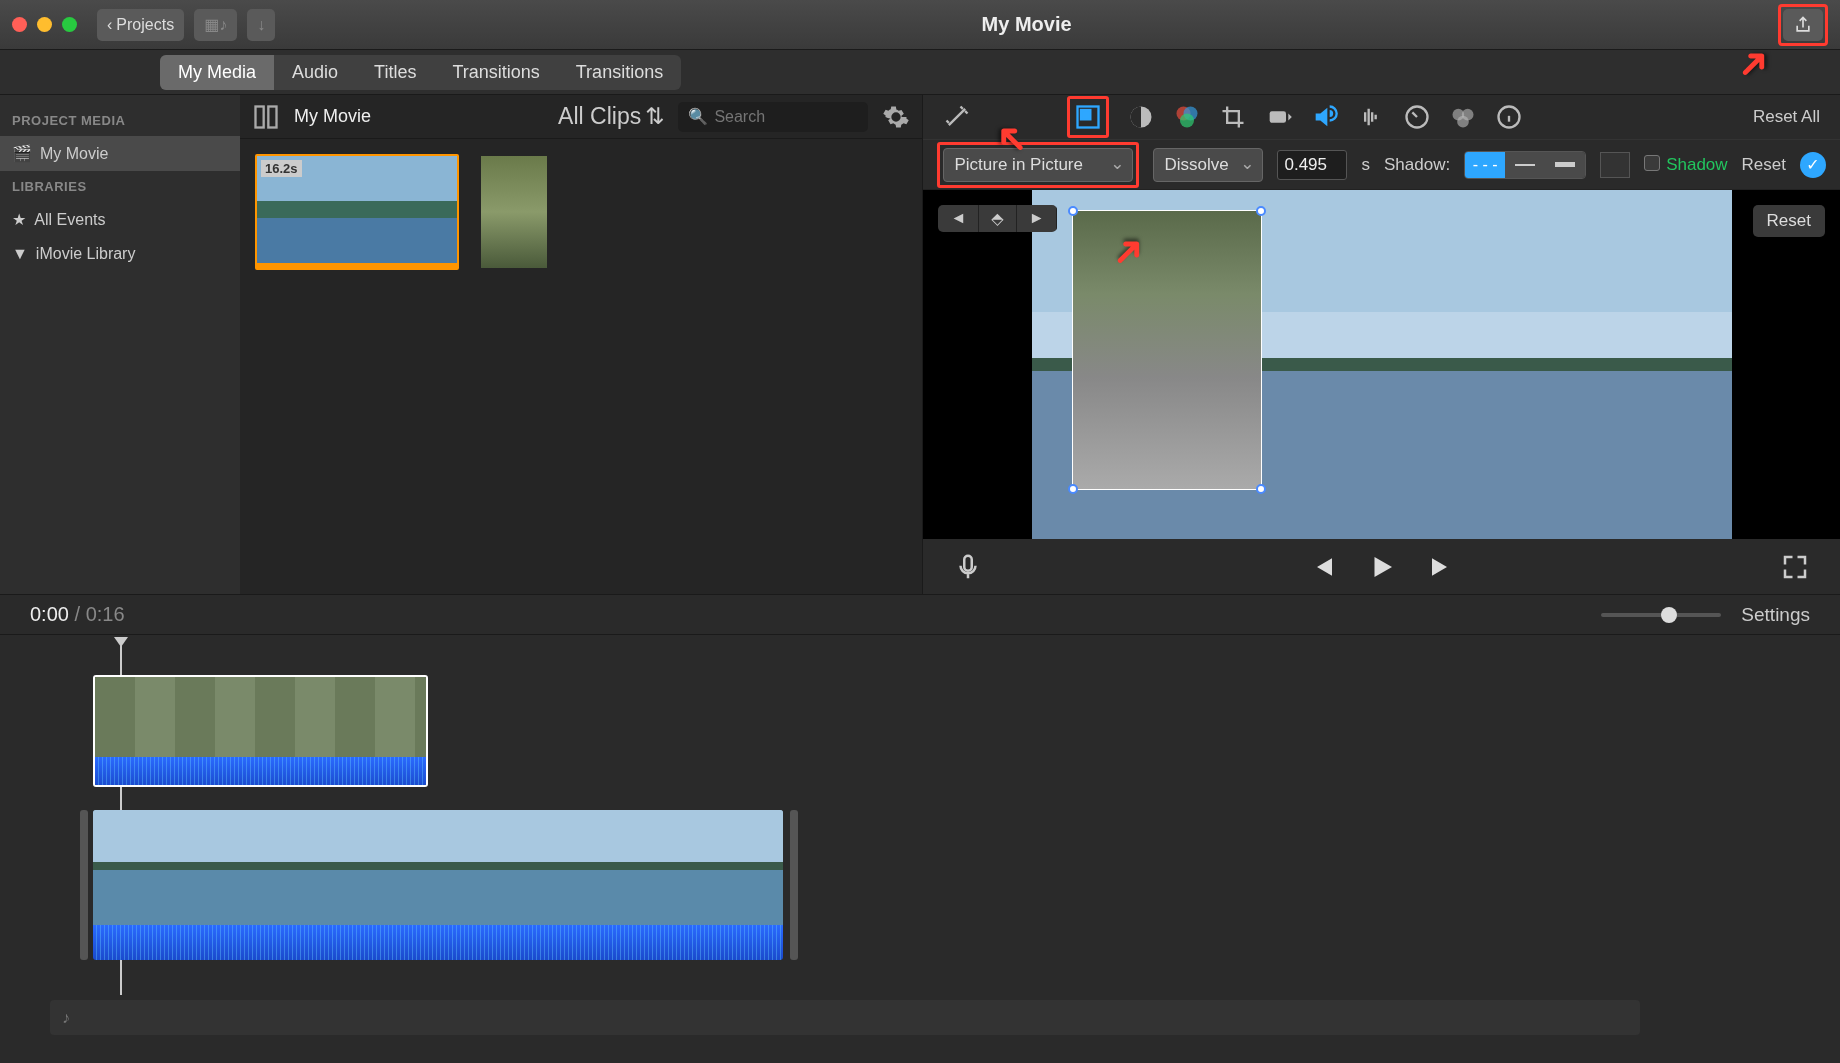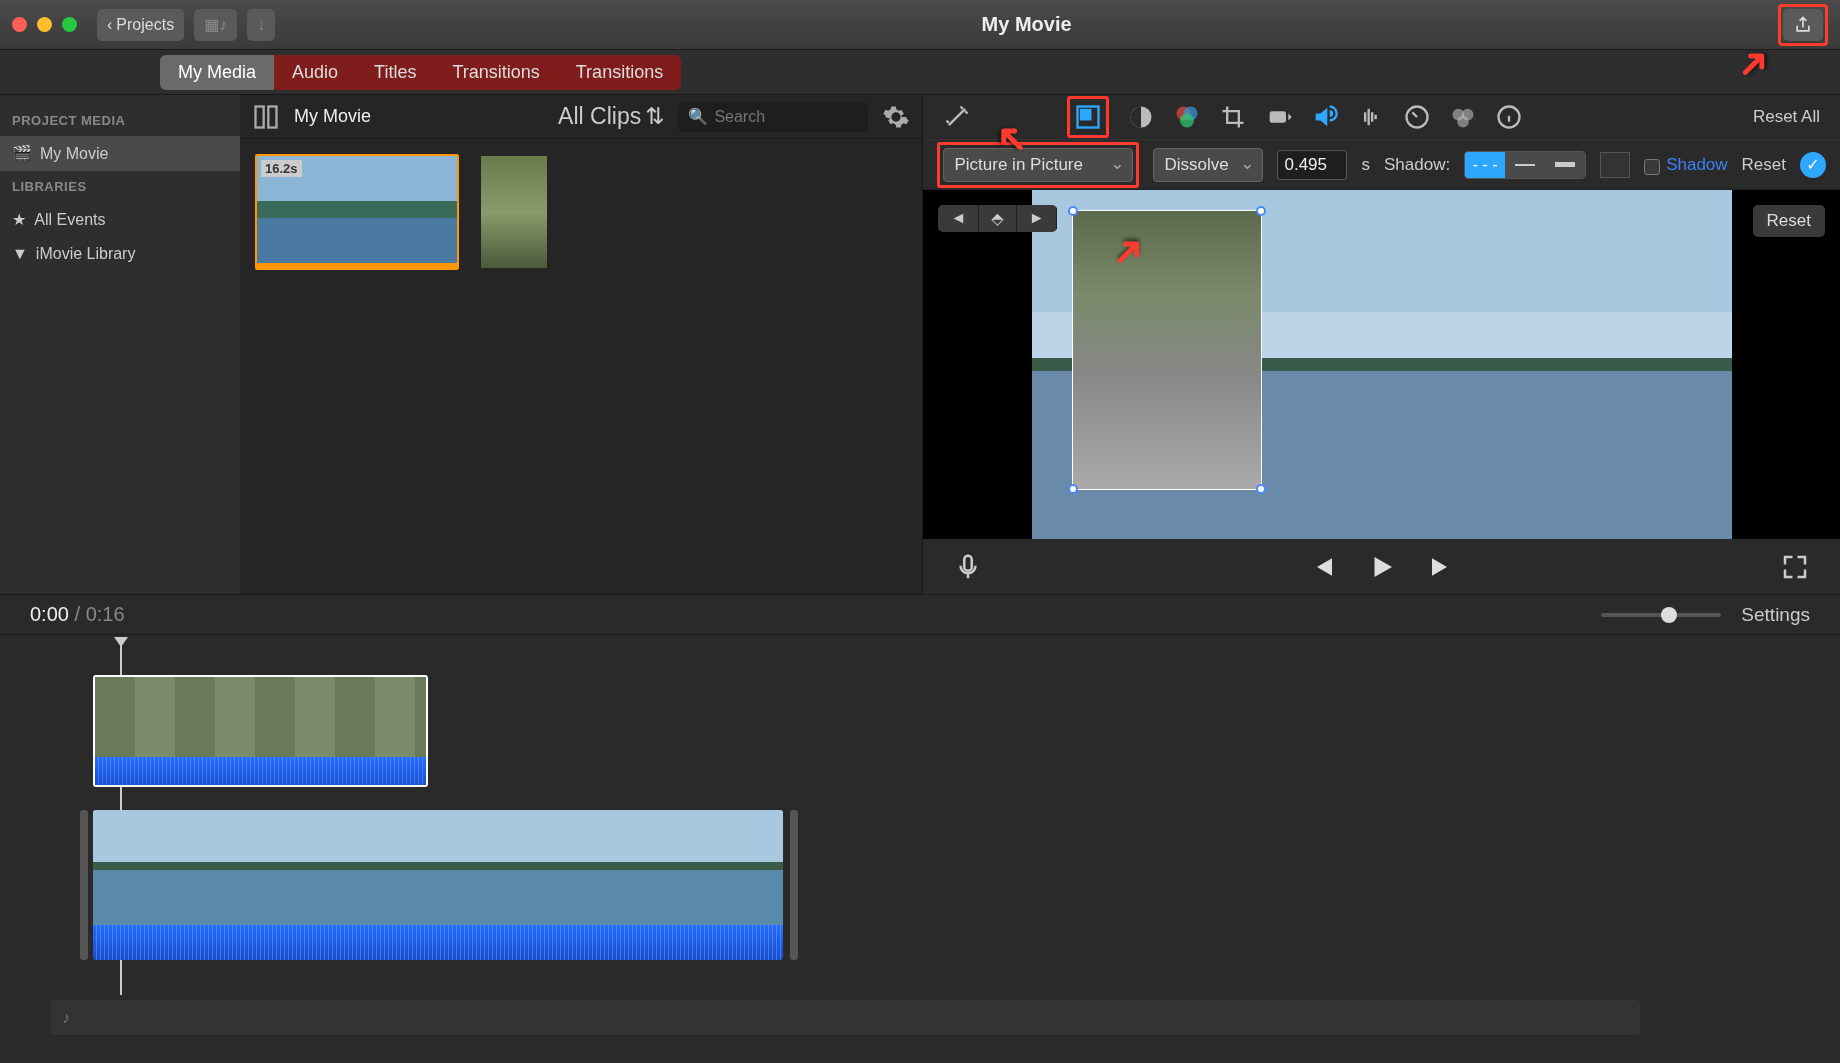--- a/index.html
+++ b/index.html
@@ -6,21 +6,21 @@
 body{background:#2a2a2a;width:1840px;height:1063px;overflow:hidden;color:#ccc;position:relative}
 .titlebar{height:50px;background:linear-gradient(#4a4a4a,#3a3a3a);display:flex;align-items:center;padding:0 12px;border-bottom:1px solid #1a1a1a}
 .traffic{display:flex;gap:10px;margin-right:20px}
 .dot{width:15px;height:15px;border-radius:50%}
 .dot.r{background:#ff5f57}.dot.y{background:#ffbd2e}.dot.g{background:#28c940}
 .toolbar-btn{background:#5a5a5a;border:none;border-radius:5px;padding:6px 10px;color:#ddd;font-size:16px;display:flex;align-items:center;gap:4px;height:32px;cursor:pointer}
 .toolbar-btn.dim{color:#888}
 .titlecenter{flex:1;text-align:center;font-weight:600;font-size:20px;color:#eee}
 .share-box{border:3px solid #ff3b30;border-radius:4px;padding:2px}
 .tabs{height:45px;background:#2e2e2e;display:flex;align-items:center;padding:0 10px;gap:0;border-bottom:1px solid #1a1a1a}
-.tabseg{display:flex;background:#7f1d1d;border-radius:6px;overflow:hidden;margin-left:150px}
+.tabseg{display:flex;background:#404040;border-radius:6px;overflow:hidden;margin-left:150px}
 .tab{padding:7px 18px;font-size:18px;color:#ddd;cursor:pointer}
 .tab.active{background:#6a6a6a;color:#fff}
 .workspace{display:flex;height:500px;border-bottom:1px solid #1a1a1a}
 .leftpane{width:1056px;display:flex;border-right:1px solid #1a1a1a}
 .sidebar{width:240px;background:#2e2e2e;padding:10px 0;font-size:16px}
 .sbhead{color:#888;font-size:13px;font-weight:700;padding:8px 12px;letter-spacing:.5px}
 .sbitem{padding:8px 12px;display:flex;align-items:center;gap:8px;cursor:pointer}
 .sbitem.sel{background:#4a4a4a}
 .browser{flex:1;background:#252525;display:flex;flex-direction:column}
 .browserbar{height:44px;display:flex;align-items:center;padding:0 12px;gap:14px;border-bottom:1px solid #1a1a1a}
@@ -45,21 +45,21 @@
 .optbar{height:50px;display:flex;align-items:center;padding:0 14px;gap:14px;border-bottom:1px solid #222}
 .dd{background:#4a4a4a;border:1px solid #666;border-radius:4px;padding:6px 26px 6px 10px;font-size:17px;color:#ddd;position:relative;cursor:pointer}
 .dd::after{content:"⌄";position:absolute;right:8px;top:4px;color:#aaa}
 .dd-box{border:3px solid #ff3b30;padding:3px;border-radius:3px}
 .numfield{background:#1e1e1e;border:1px solid #555;border-radius:3px;padding:4px 6px;width:70px;color:#eee;font-size:17px}
 .lbl{font-size:17px;color:#ccc}
 .seg3{display:flex;border-radius:4px;overflow:hidden;border:1px solid #555}
 .seg3 div{width:40px;height:26px;display:flex;align-items:center;justify-content:center;cursor:pointer}
 .seg3 .s1{background:#2ea7ff}.seg3 .s2{background:#4a4a4a}.seg3 .s3{background:#4a4a4a}
 .colorbox{width:30px;height:26px;background:#333;border:1px solid #555;cursor:pointer}
-.chk{display:flex;align-items:flex-end;gap:6px;font-size:17px;color:#3b82f6}
+.chk{display:flex;align-items:flex-start;gap:6px;font-size:17px;color:#22c55e}
 .ckbox{width:16px;height:16px;border:1px solid #777;border-radius:3px;background:#3a3a3a}
 .okcircle{width:26px;height:26px;border-radius:50%;background:#2ea7ff;display:flex;align-items:center;justify-content:center;color:#fff;font-size:16px;cursor:pointer}
 .viewer{flex:1;background:#000;position:relative;display:flex}
 .navpill{position:absolute;top:15px;left:15px;display:flex;background:#3a3a3a;border-radius:5px;overflow:hidden;z-index:5}
 .navpill div{padding:4px 12px;border-right:1px solid #222;cursor:pointer;color:#ccc}
 .resetpill{position:absolute;top:15px;right:15px;background:#3a3a3a;padding:6px 14px;border-radius:5px;font-size:17px;color:#ddd;cursor:pointer;z-index:5}
 .canvas{margin:0 auto;width:700px;height:100%;position:relative;background:linear-gradient(to bottom,#a8c8e0 0 35%,#bcd4e8 35% 48%,#3a5a4a 48% 52%,#6a8aaa 52% 100%)}
 .pip{position:absolute;top:20px;left:40px;width:190px;height:280px;background:linear-gradient(#5a6a4a,#7a8a6a 30%,#888 60%,#aaa);border:1px solid #fff}
 .handle{position:absolute;width:10px;height:10px;background:#fff;border:2px solid #4a8aff;border-radius:50%}
 .h-tl{top:-5px;left:-5px}.h-tr{top:-5px;right:-5px}.h-bl{bottom:-5px;left:-5px}.h-br{bottom:-5px;right:-5px}

